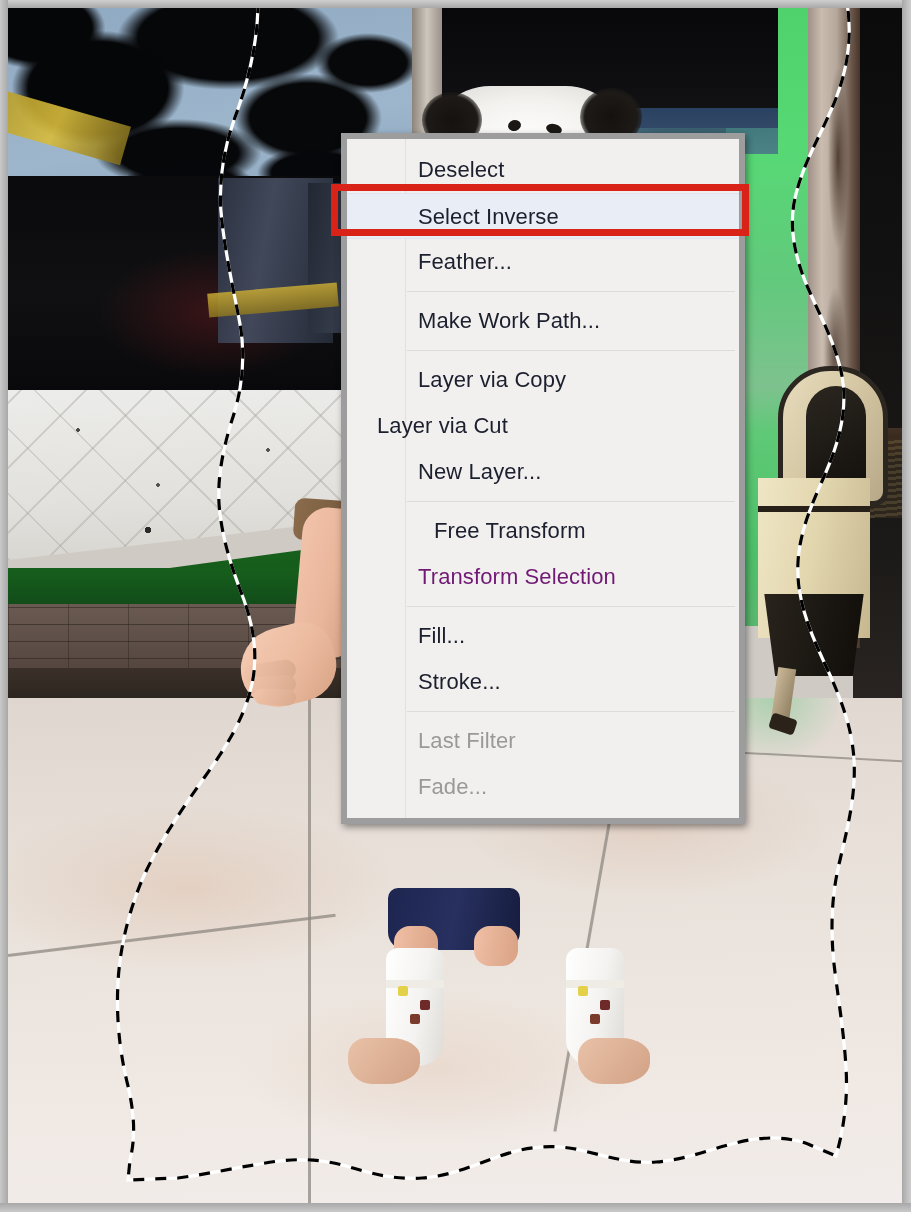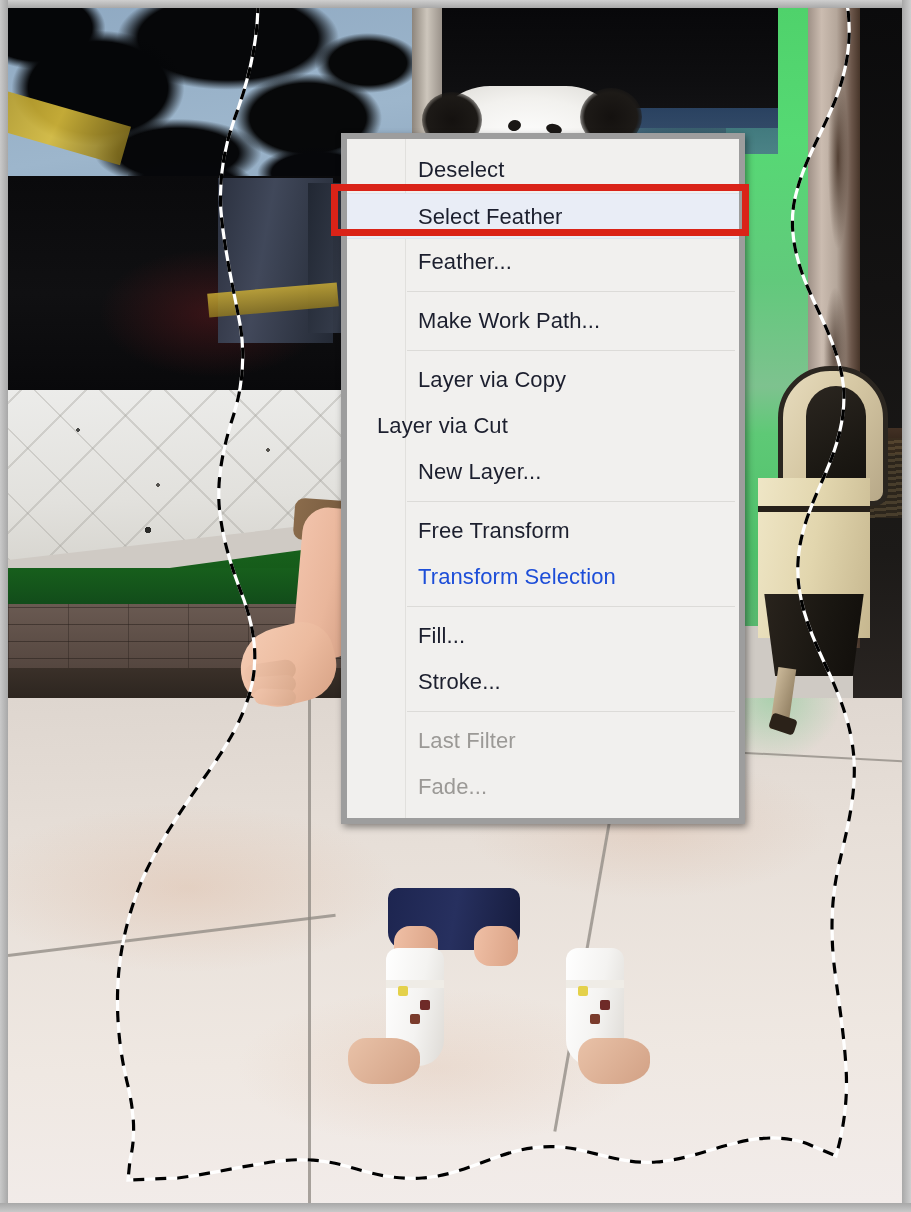--- a/index.html
+++ b/index.html
@@ -601,31 +601,31 @@
 
   <div class="frame-border top"></div>
   <div class="frame-border left"></div>
   <div class="frame-border right"></div>
   <div class="frame-border bottom"></div>
 
   <div id="context-menu" style="background: rgb(241, 240, 238); border-color: rgb(157, 157, 157);">
     <div class="menu-gutter"></div>
     <div id="menu-body">
         <div class="menu-item" style="color: rgb(28, 31, 46);">Deselect</div>
-        <div class="menu-item highlight" style="color: rgb(28, 31, 46); background: rgb(233, 237, 246);">Select Feather</div>
+        <div class="menu-item highlight" style="color: rgb(28, 31, 46); background: rgb(233, 237, 246);">Select Inverse</div>
         <div class="menu-item" style="color: rgb(28, 31, 46);">Feather...</div>
         <div class="menu-sep"></div>
         <div class="menu-item" style="color: rgb(28, 31, 46);">Make Work Path...</div>
         <div class="menu-sep"></div>
         <div class="menu-item" style="color: rgb(28, 31, 46);">Layer via Copy</div>
         <div class="menu-item" style="color: rgb(28, 31, 46); padding-left: 30px;">Layer via Cut</div>
         <div class="menu-item" style="color: rgb(28, 31, 46);">New Layer...</div>
         <div class="menu-sep"></div>
-        <div class="menu-item" style="color: rgb(28, 31, 46);">Free Transform</div>
-        <div class="menu-item" style="color: #1d4ed8;">Transform Selection</div>
+        <div class="menu-item" style="color: rgb(28, 31, 46); margin-left: 16px;">Free Transform</div>
+        <div class="menu-item" style="color: #701a75;">Transform Selection</div>
         <div class="menu-sep"></div>
         <div class="menu-item" style="color: rgb(28, 31, 46);">Fill...</div>
         <div class="menu-item" style="color: rgb(28, 31, 46);">Stroke...</div>
         <div class="menu-sep"></div>
         <div class="menu-item disabled" style="color: rgb(155, 153, 150);">Last Filter</div>
         <div class="menu-item disabled" style="color: rgb(155, 153, 150);">Fade...</div>
       </div>
   </div>
 
   <div id="red-box" style="border-color: rgb(218, 35, 24); border-width: 7px;"></div>

